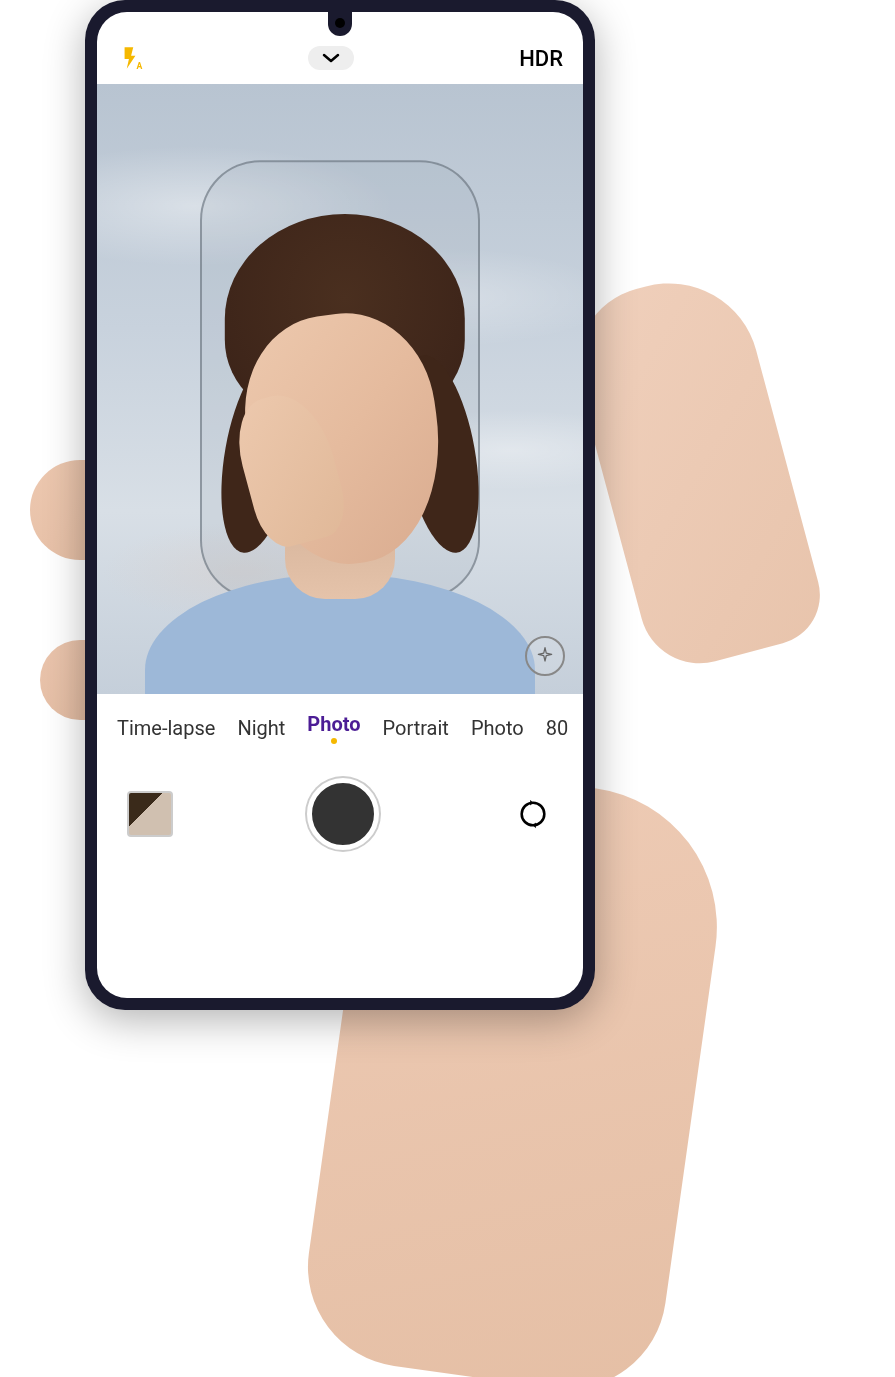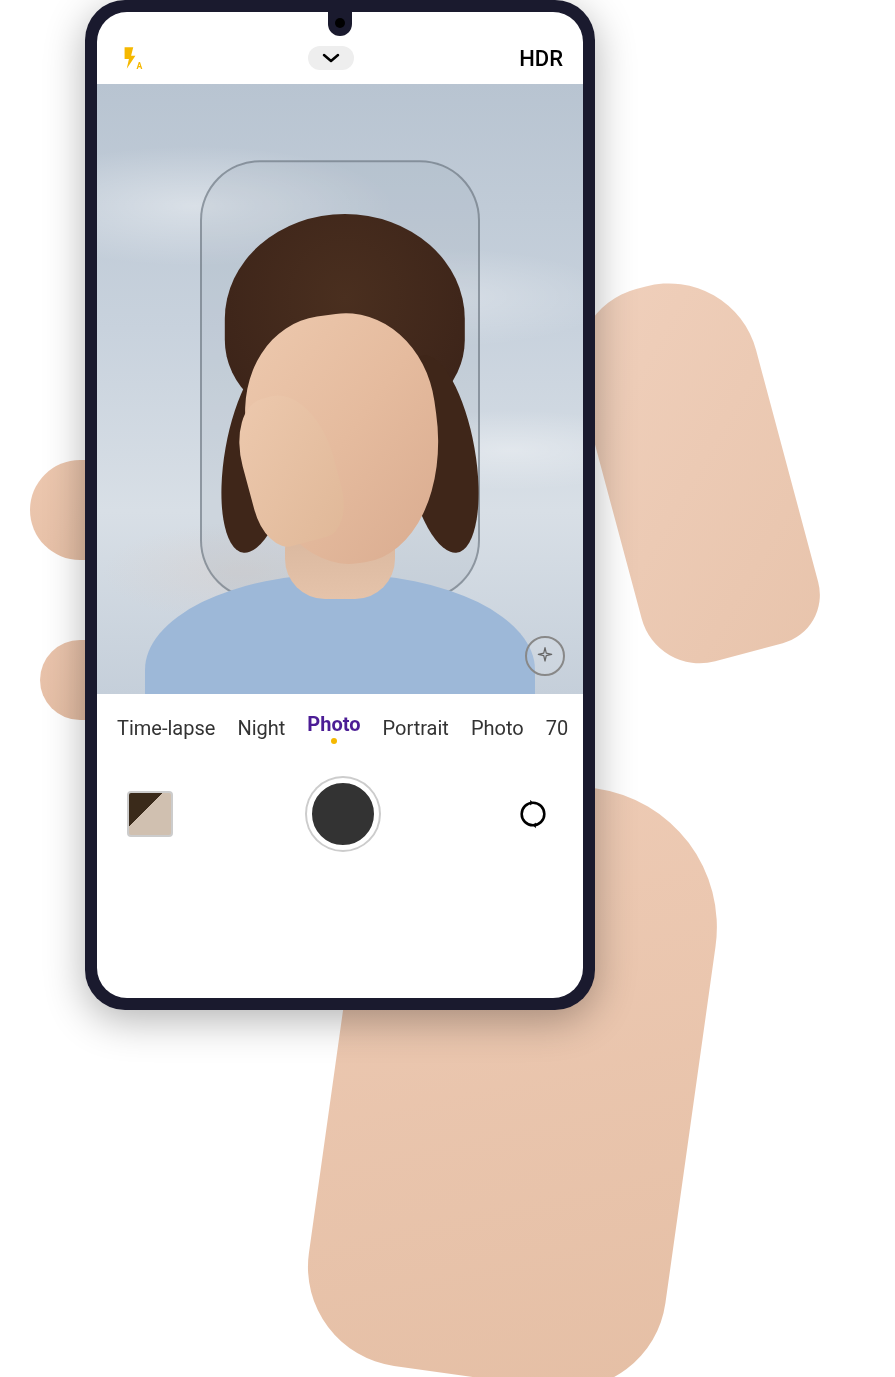--- a/index.html
+++ b/index.html
@@ -353,21 +353,21 @@
           <div class="mode-item active">Photo</div>
           <div class="mode-dot"></div>
         </div>
         <div class="mode-wrap">
           <div class="mode-item">Portrait</div>
         </div>
         <div class="mode-wrap">
           <div class="mode-item">Photo</div>
         </div>
         <div class="mode-wrap">
-          <div class="mode-item">70</div>
+          <div class="mode-item">80</div>
         </div>
       </div>
 
     <div class="bottom-controls">
       <div class="gallery-thumb"></div>
       <div class="shutter"></div>
       <div class="flip-camera">
         <svg width="34" height="34" viewBox="0 0 24 24">
           <path d="M12 4 A8 8 0 1 0 20 12" fill="none" stroke="#000" stroke-width="1.8"></path>
           <path d="M12 4 A8 8 0 0 1 20 12" fill="none" stroke="#000" stroke-width="1.8"></path>

